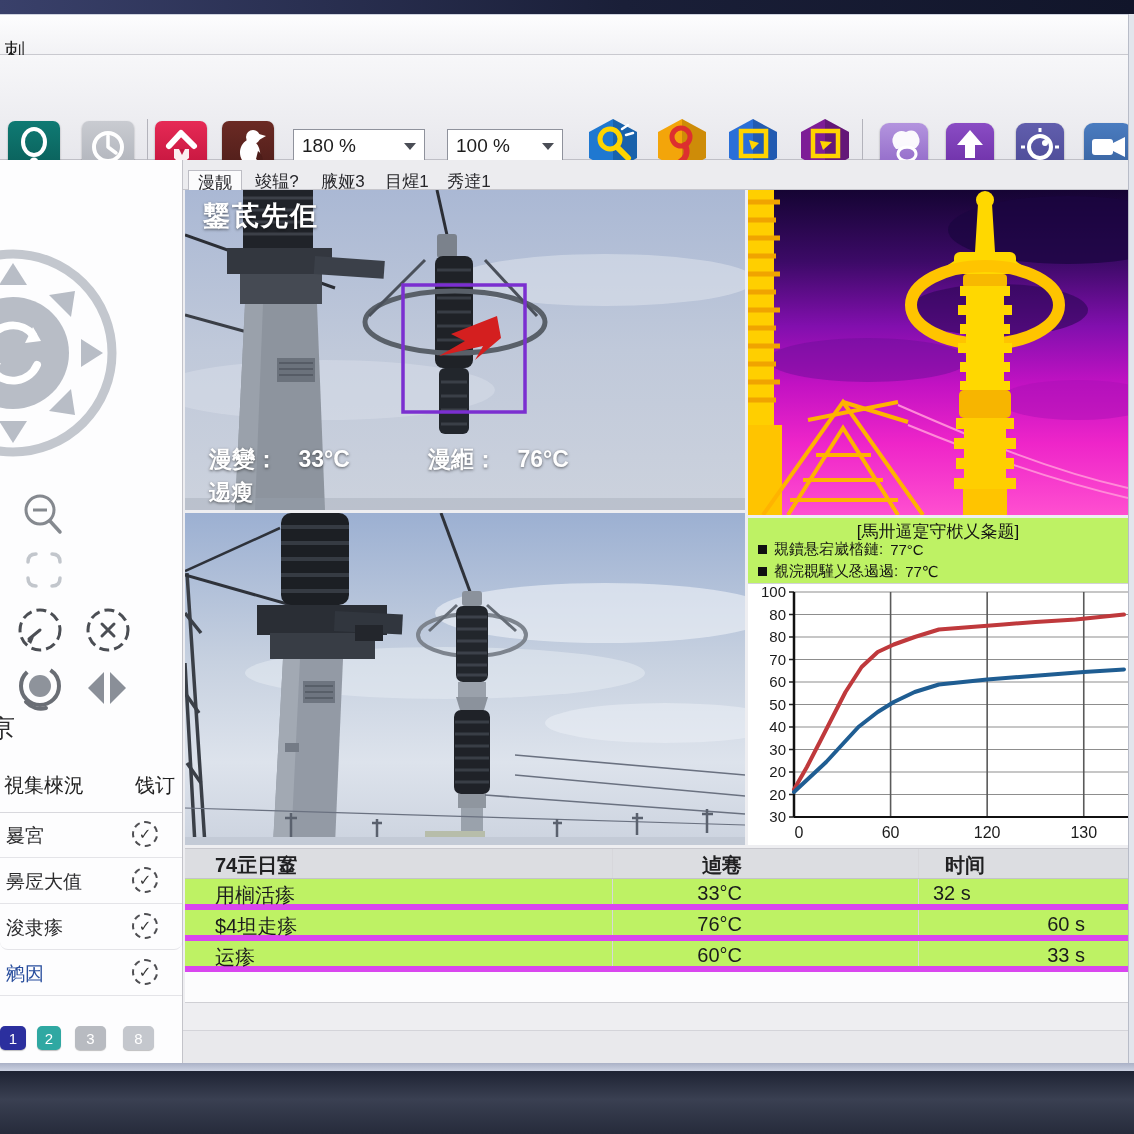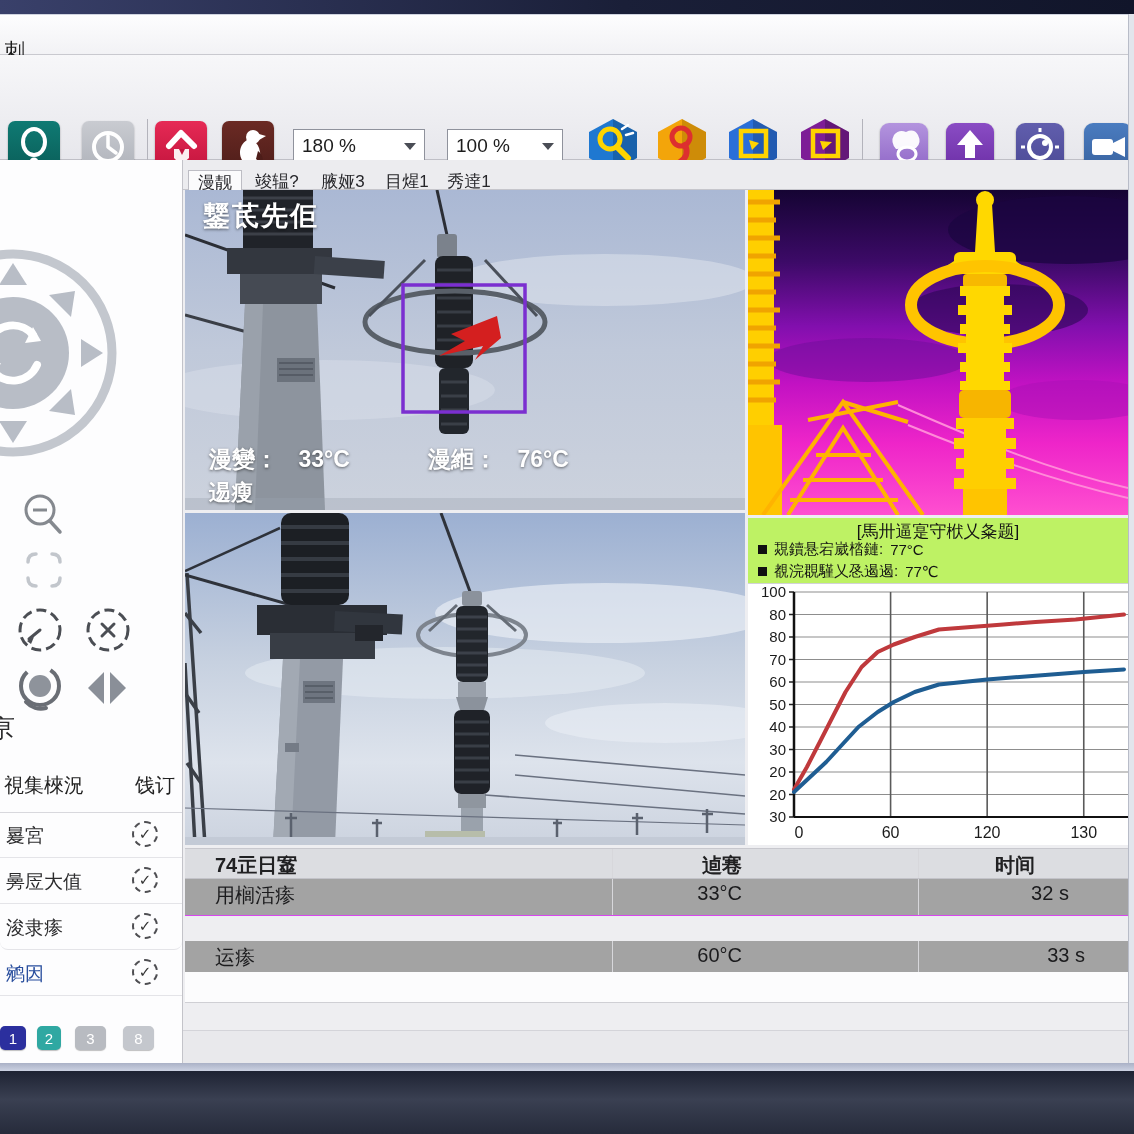--- a/index.html
+++ b/index.html
@@ -34,21 +34,21 @@
   .tab{top:2px;height:28px;display:flex;align-items:flex-start;justify-content:center;font-size:17px;color:#26262a;margin-top:8px;}
   .tab.active{background:#fbfbfc;border:1px solid #bdbdc4;border-bottom:none;}
   .panel{background:#fff;}
   .overlay-text{color:#fff;font-weight:bold;text-shadow:0 1px 3px rgba(0,0,0,.55);white-space:nowrap;}
   .legendbox{left:748px;top:518px;width:380px;height:66px;background:#bef264;border-bottom:1px solid #d2d2d7;}
   .legend-title{left:0;top:2px;width:380px;text-align:center;font-size:17px;color:#141414;white-space:nowrap;}
   .legend-line{font-size:15px;color:#141414;white-space:nowrap;display:flex;align-items:center;gap:7px;}
   .sq{width:9px;height:9px;background:#111;display:inline-block;}
   
   .tbl-header{left:185px;top:848px;width:943px;height:31px;background:#dcdde1;border-top:1px solid #c8c8ce;border-bottom:1px solid #c3c3c9;}
-  .tbl-row{left:185px;width:943px;height:37px;background:#a3a3a3;border-bottom:1px solid #d946ef;}
+  .tbl-row{left:185px;width:943px;height:31px;background:#bef264;border-bottom:6px solid #d946ef;}
   .tc{position:absolute;top:3px;font-size:20px;color:#1b1b1d;white-space:nowrap;}
   .tc-h{font-weight:bold;color:#202022;}
   .vline{position:absolute;top:0;width:1px;height:100%;background:#d7d7db;}
   .right-strip{left:1128px;top:14px;width:6px;height:1049px;background:#e2e5ec;border-left:1px solid #b8bcc8;}
   .bottom-edge{left:0;top:1063px;width:1134px;height:8px;background:linear-gradient(#aab1c6,#ccd2e2);}
   .bottom-band{left:0;top:1071px;width:1134px;height:63px;background:linear-gradient(180deg,#1e2333,#3a4052 45%,#262b3b);}
 </style>
 </head>
 <body>
 
@@ -561,28 +561,35 @@
         <line x1="46" y1="8" x2="46" y2="233" stroke="#111" stroke-width="2.5"></line>
         <line x1="46" y1="233" x2="380" y2="233" stroke="#111" stroke-width="2"></line>
         <polyline points="46.0,205.5 58.9,183.0 71.8,158.0 84.6,133.0 97.5,108.0 113.6,83.0 129.7,68.0 145.8,60.5 166.7,53.0 190.9,45.5 223.1,43.0 255.3,40.5 287.5,38.0 327.7,35.5 376.0,30.5" fill="none" stroke="#bf393c" stroke-width="4" stroke-linecap="round" stroke-linejoin="round"></polyline>
         <polyline points="46.0,208.0 62.1,193.0 78.2,178.0 94.3,160.5 110.4,143.0 129.7,128.0 145.8,118.0 166.7,108.0 190.9,100.5 215.0,98.0 239.2,95.5 271.4,93.0 303.6,90.5 335.8,88.0 376.0,85.5" fill="none" stroke="#1f5d92" stroke-width="4" stroke-linecap="round" stroke-linejoin="round"></polyline>
       </svg>
   </div>
 
   <div class="abs tbl-header">
     <span class="tc tc-h" style="left:30px;">74㱏日㝧</span>
     <span class="tc tc-h" style="left:427px;width:130px;text-align:right;">逌寋</span>
-    <span class="tc tc-h" style="left:760px;width:140px;text-align:center;">时间</span>
+    <span class="tc tc-h" style="left:760px;width:140px;text-align:left;">时间</span>
     <span class="vline" style="left:427px;"></span>
       <span class="vline" style="left:733px;"></span>
   </div>
   <div class="abs tbl-row" style="top:879px;">
     <span class="tc" style="left:30px;">用榈活瘆</span>
     <span class="tc" style="left:427px;width:130px;text-align:right;">33°C</span>
-    <span class="tc" style="left:795px;width:140px;text-align:center;">32 s</span>
+    <span class="tc" style="left:748px;width:140px;text-align:left;">32 s</span>
+    <span class="vline" style="left:427px;"></span>
+      <span class="vline" style="left:733px;"></span>
+  </div>
+  <div class="abs tbl-row" style="top:910px;">
+    <span class="tc" style="left:30px;">$4坦走瘆</span>
+    <span class="tc" style="left:427px;width:130px;text-align:right;">76°C</span>
+    <span class="tc" style="left:760px;width:140px;text-align:right;">60 s</span>
     <span class="vline" style="left:427px;"></span>
       <span class="vline" style="left:733px;"></span>
   </div>
   <div class="abs tbl-row" style="top:941px;">
     <span class="tc" style="left:30px;">运瘆</span>
     <span class="tc" style="left:427px;width:130px;text-align:right;">60°C</span>
     <span class="tc" style="left:760px;width:140px;text-align:right;">33 s</span>
     <span class="vline" style="left:427px;"></span>
       <span class="vline" style="left:733px;"></span>
   </div>

